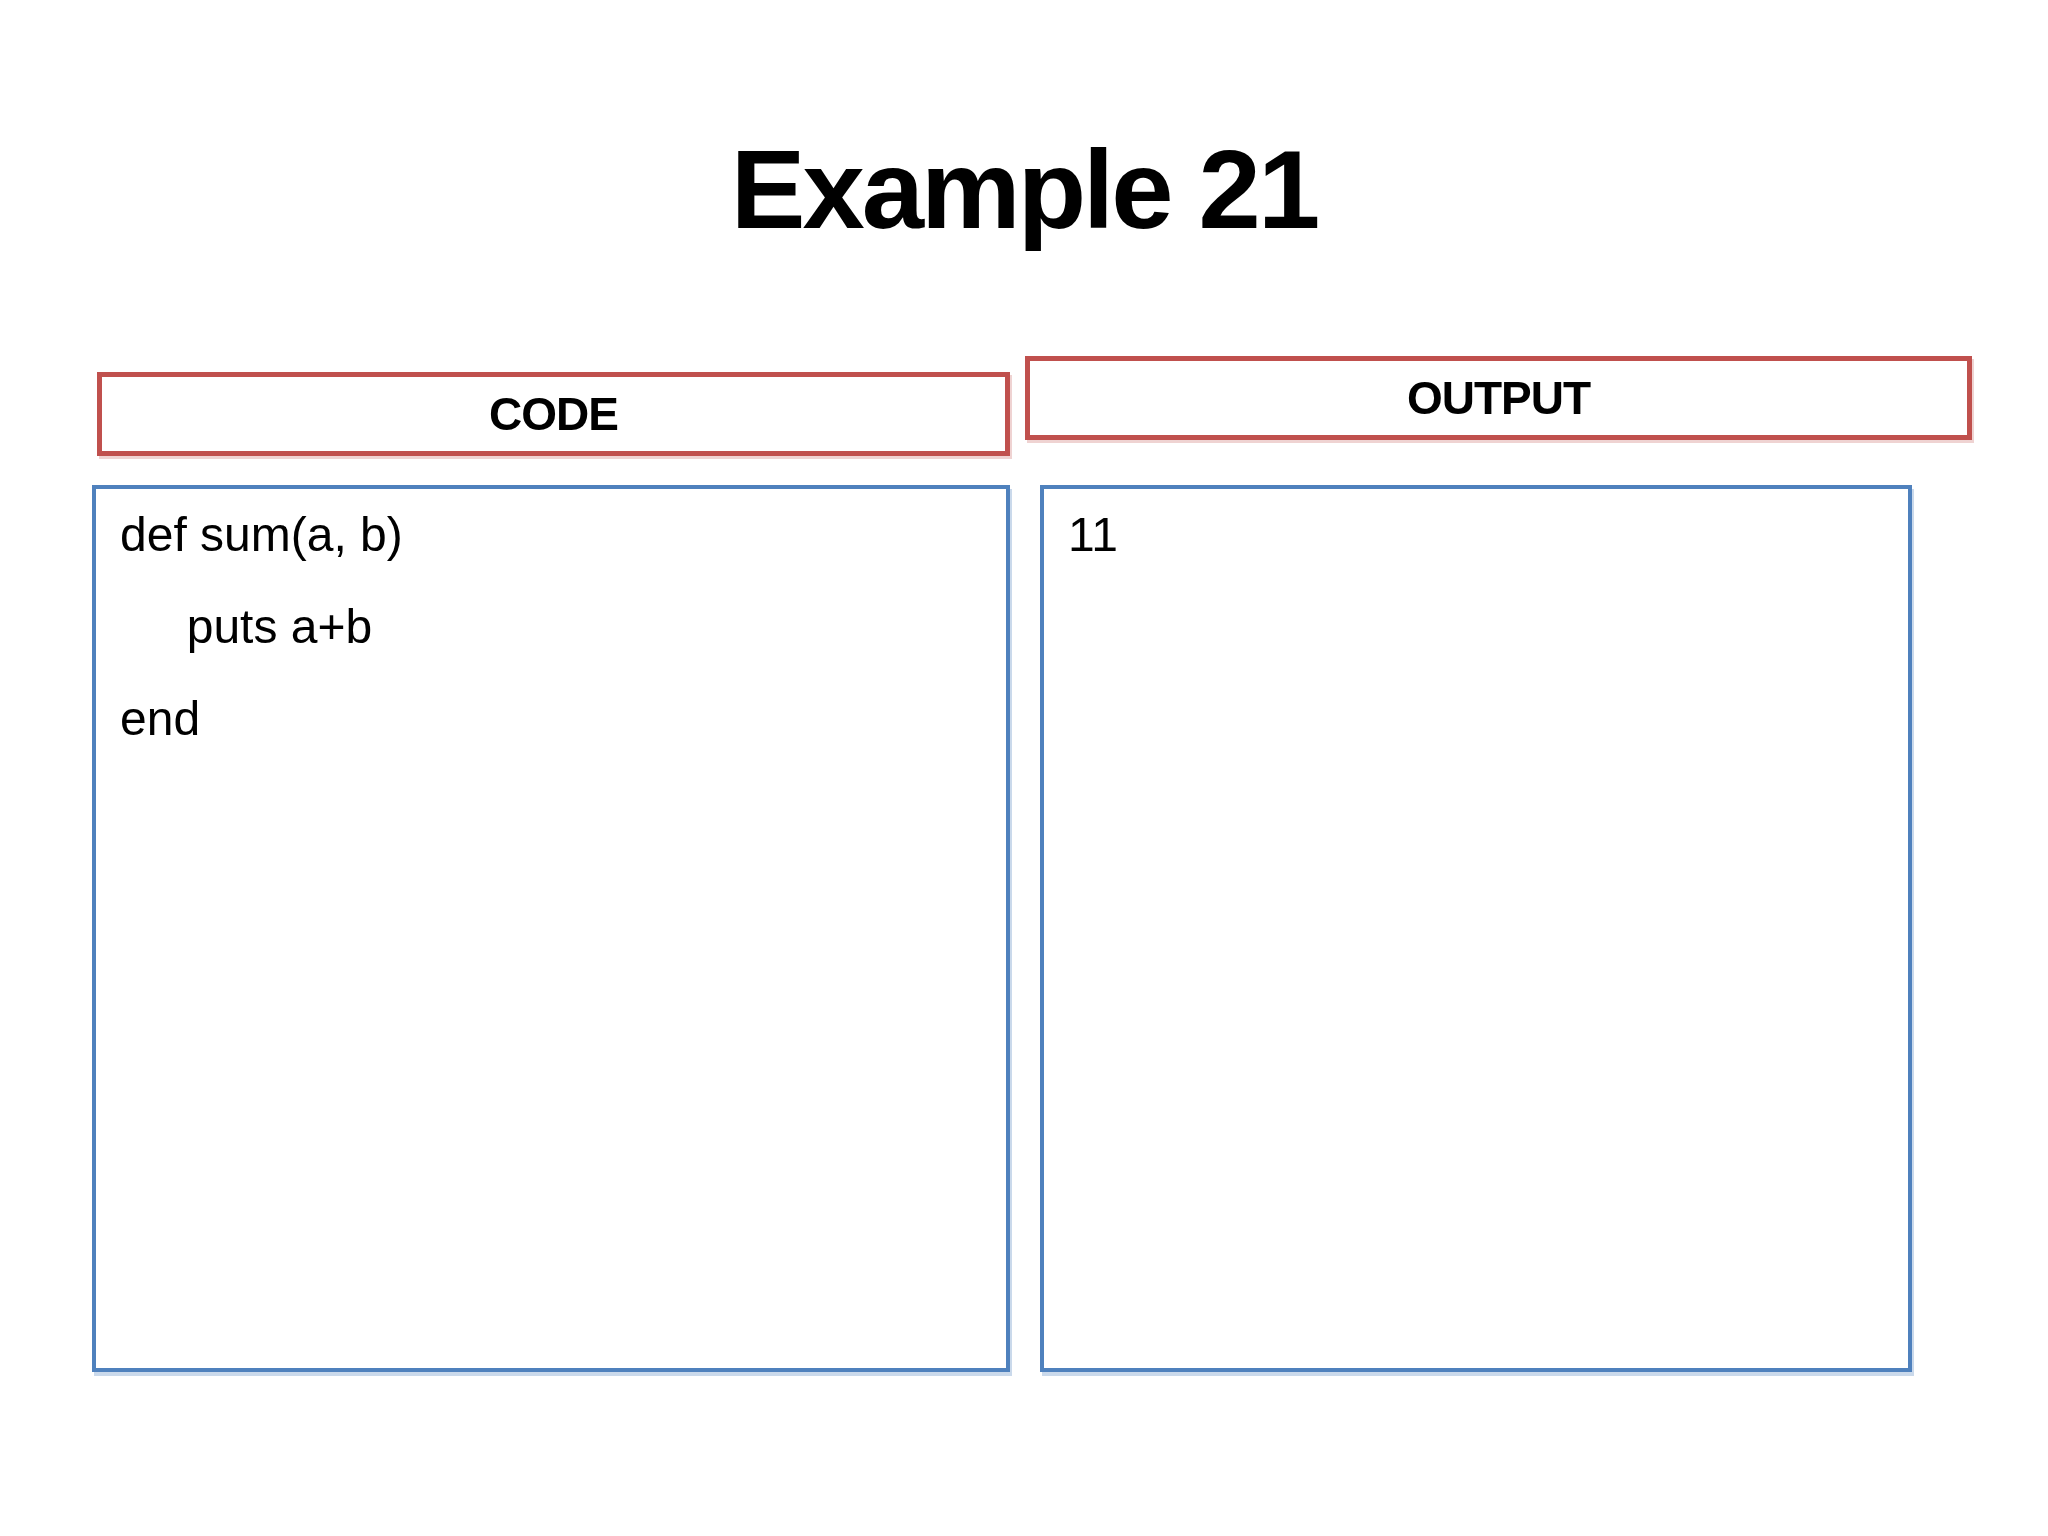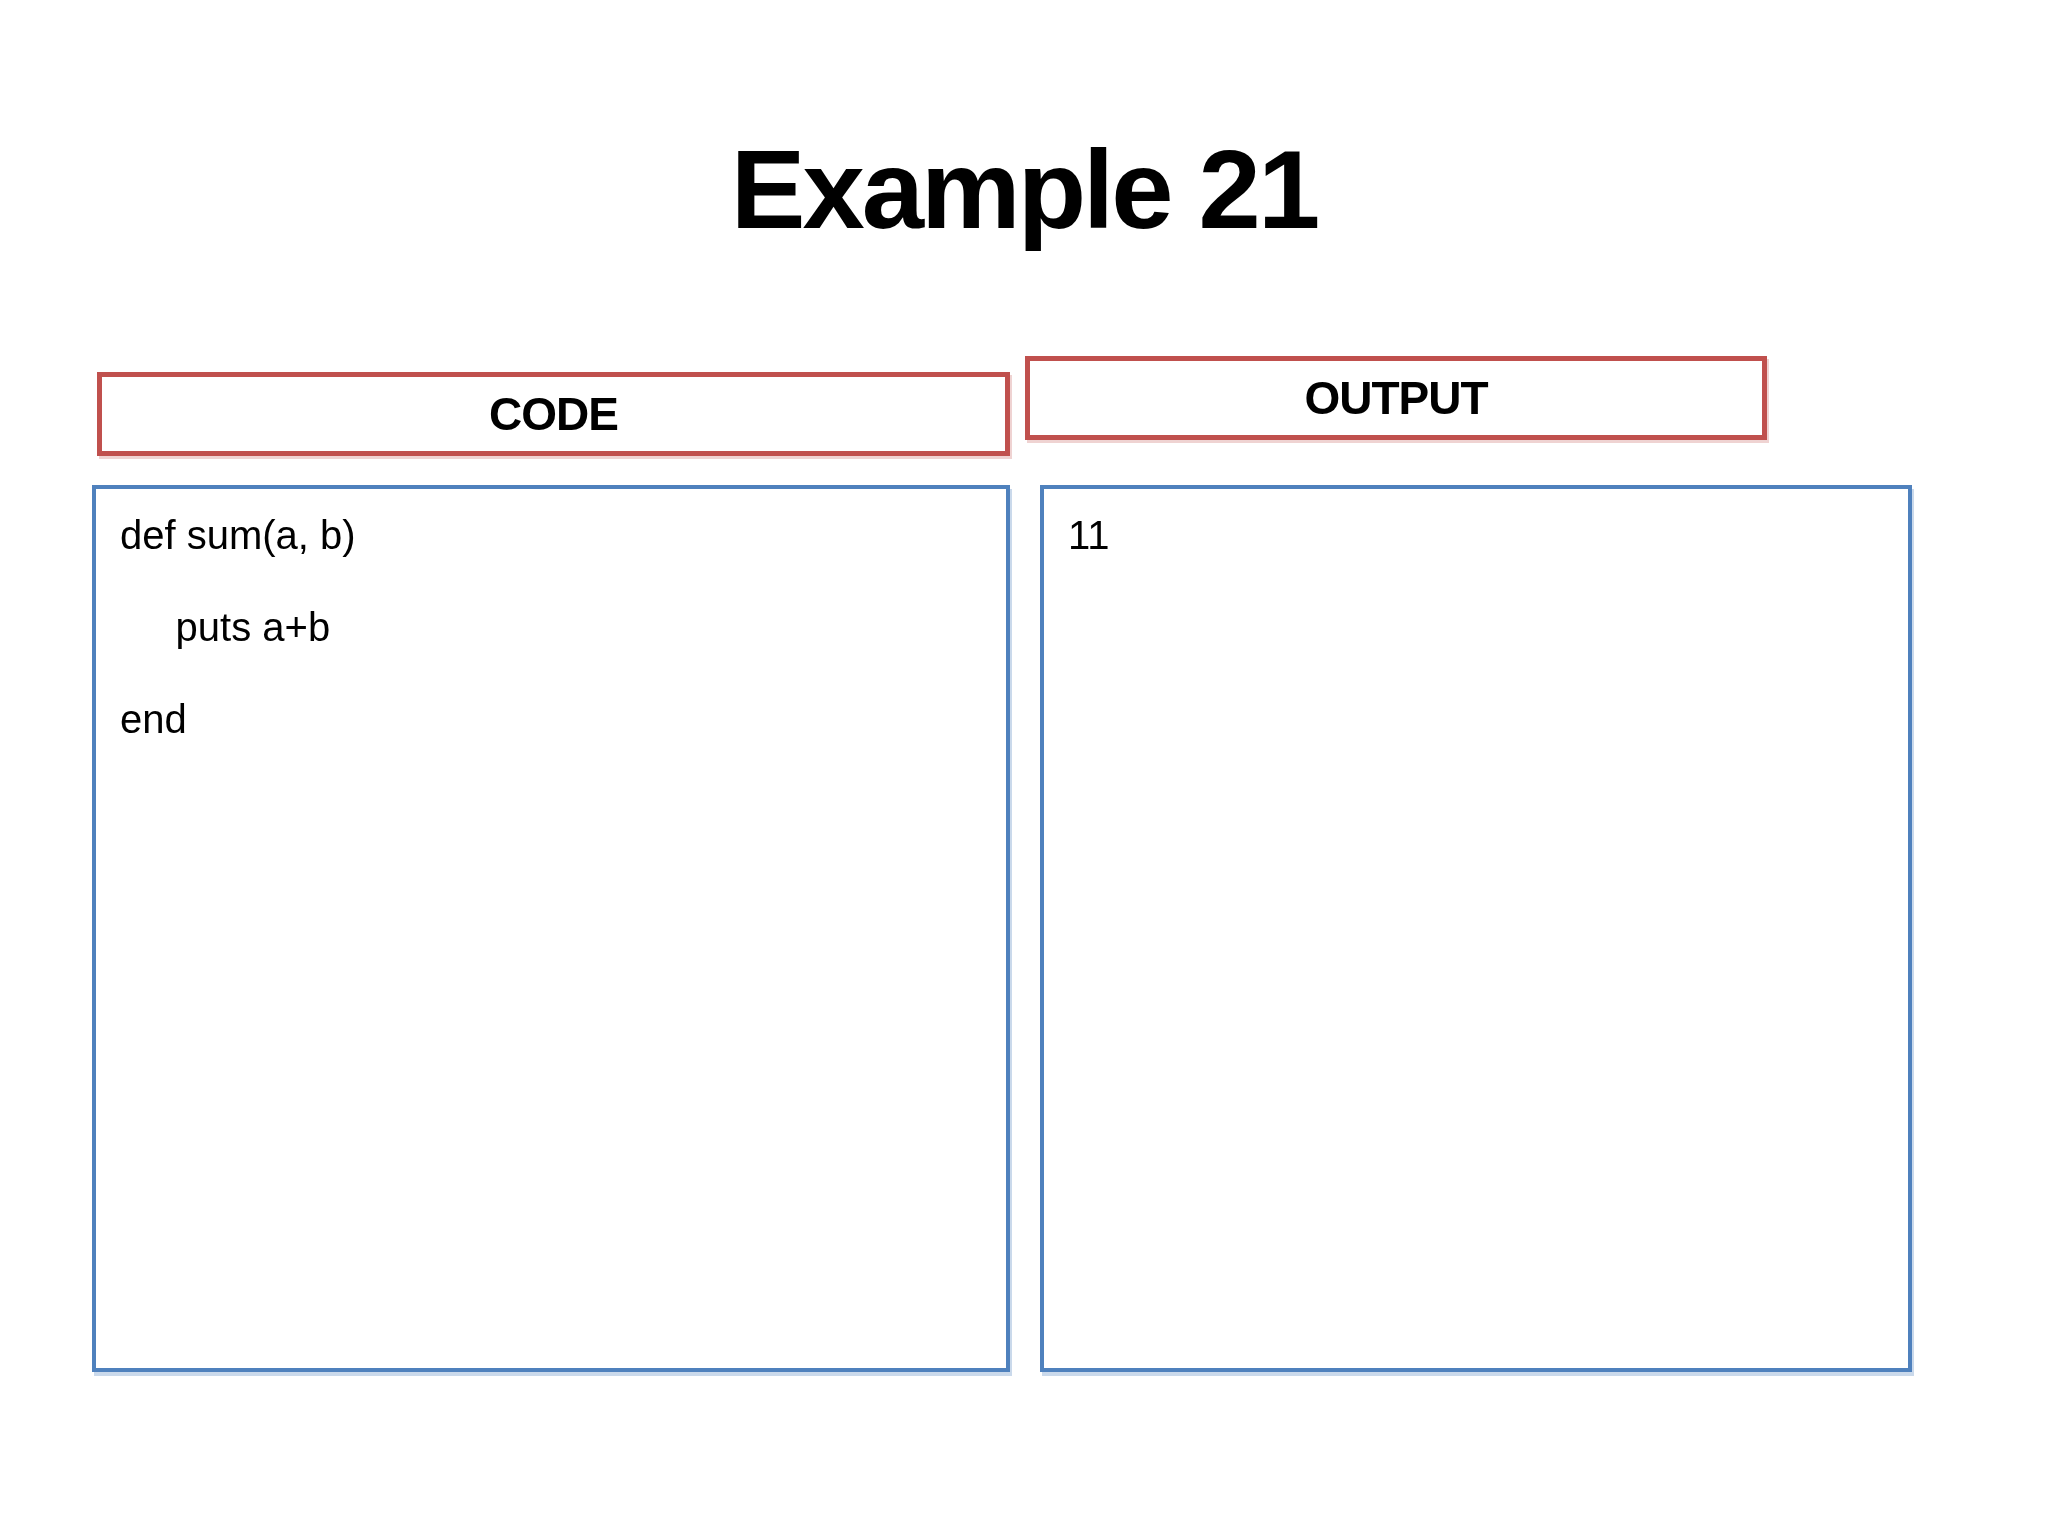--- a/index.html
+++ b/index.html
@@ -36,36 +36,36 @@
     box-shadow: 2px 3px 0 rgba(192, 80, 77, 0.25);
     background: #fff;
     display: flex;
     align-items: center;
     justify-content: center;
     font-size: 46px;
     font-weight: 700;
     letter-spacing: -1px;
   }
   .panel-header.left  { left: 97px;  width: 913px; margin-top: 16px; }
-  .panel-header.right { left: 1025px; width: 742px; }
+  .panel-header.right { left: 1025px; width: 947px; }
 
   .panel-body {
     position: absolute;
     top: 485px;
     height: 887px;
     border: 4px solid var(--c-panel_border);
     box-shadow: 2px 4px 0 rgba(79, 129, 189, 0.30);
     background: #fff;
     padding: 14px 24px;
   }
   .panel-body.left  { left: 92px;  width: 918px; }
   .panel-body.right { left: 1040px; width: 872px; }
 
   .text-line {
-    font-size: 40px;
+    font-size: 48px;
     line-height: 64px;
     margin-bottom: 28px;
     white-space: pre;
   }
 </style>
 </head>
 <body>
 
 <div class="slide">
 

